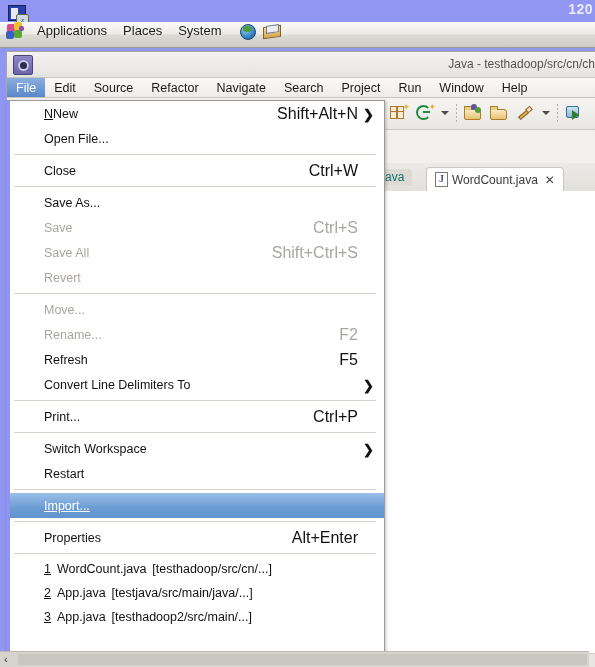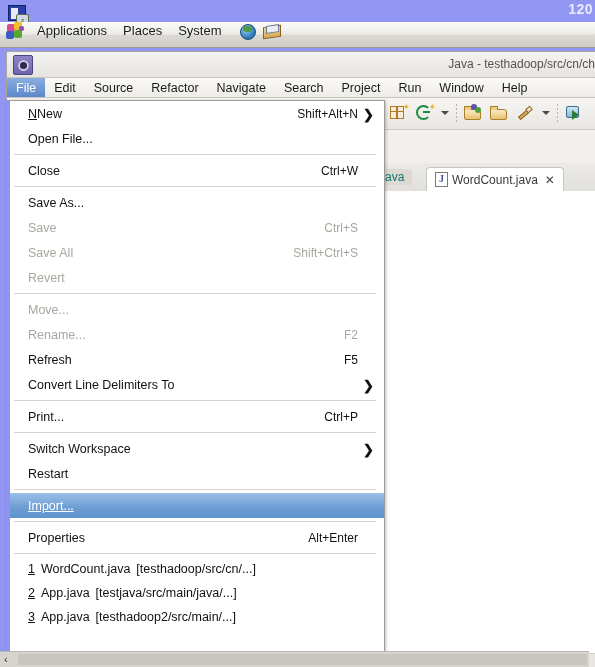--- a/index.html
+++ b/index.html
@@ -161,24 +161,24 @@
                     background:#cfccc5; display:block; }
 
   
   #file-menu {
     position:absolute; left:6px; top:100px; width:379px; height:567px;
     background:#ffffff; border:1px solid #9e9b94; border-left:4px solid #8f94f0;
     box-shadow:1px 1px 3px rgba(0,0,0,.25);
     z-index:50; overflow:hidden;
   }
   .mi { position:relative; height:25px; display:flex; align-items:center;
-        font-size:12.5px; color:#111; padding-left:18px; padding-right:12px; }
+        font-size:12.5px; color:#111; padding-left:34px; padding-right:12px; }
   .mi.small { height:24px; }
   .mi .label { flex:0 0 auto; }
-  .mi .accel { position:absolute; right:26px; font-size:12px; color:#111; }
+  .mi .accel { position:absolute; right:26px; font-size:16px; color:#111; }
   .mi.disabled, .mi.disabled .accel { color:#a9a6a0; }
   .mi.selected { background:linear-gradient(180deg,#9cc0e8 0%, #6e9fd4 55%, #5f93cd 100%);
                  color:#ffffff; }
   .mi.selected .label { color:#ffffff; }
   .mi .sub-arrow { position:absolute; right:10px; top:6px; font-size:13px; font-weight:bold; color:#111; }
   .mi .recent-num { margin-right:6px; text-decoration:underline; }
   .mi .recent-path { margin-left:6px; }
   .u { text-decoration:underline; }
   .msep { height:1px; background:#d6d3cd; margin:3px 8px 3px 4px; }
 

